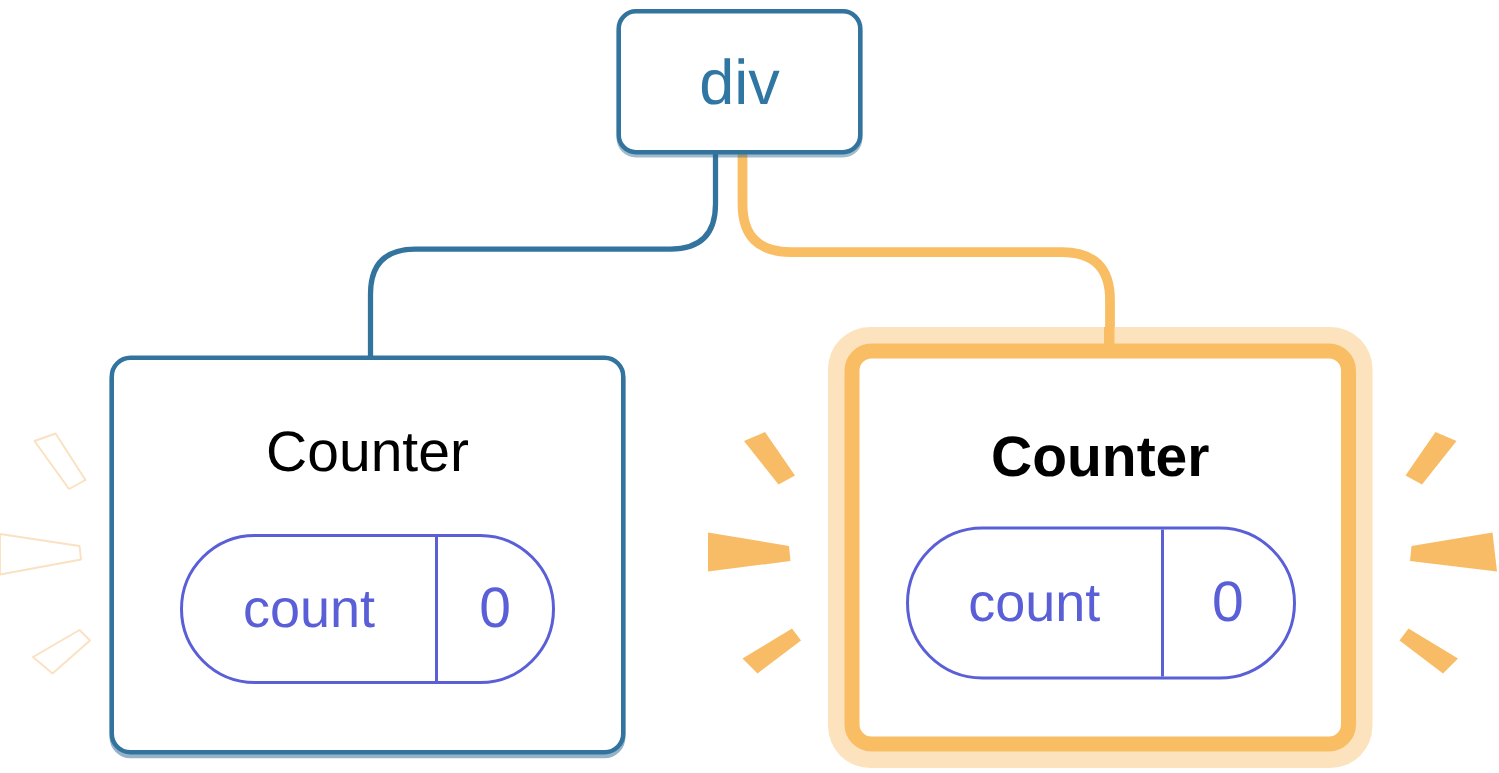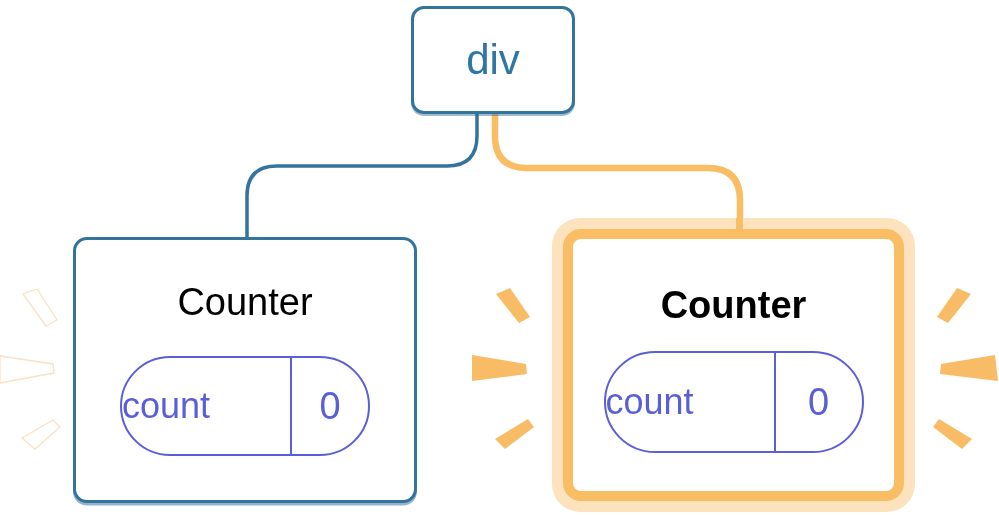--- a/index.html
+++ b/index.html
@@ -6,21 +6,21 @@
   .stage{
     position:relative;width:999px;height:515px;background:#ffffff;overflow:hidden;
     font-family:"Liberation Sans", sans-serif;
   }
   svg.layer{position:absolute;left:0;top:0;pointer-events:none;}
   #connector-layer{z-index:1;}
   #burst-layer{z-index:3;}
 
   
   .root-node{
-    position:absolute;left:411px;top:6px;width:164px;height:108px;
+    position:absolute;left:411px;top:6px;width:164px;height:97px;
     box-sizing:border-box;background:#ffffff;border:3.5px solid #33749f;
     border-radius:13px;display:flex;align-items:center;justify-content:center;
     box-shadow:0 2px 0 rgba(44,104,143,0.45);z-index:2;
   }
   .root-node .label{font-size:42px;font-weight:500;color:#2f76a2;line-height:1;}
 
   
   .card-plain{
     position:absolute;left:73px;top:237px;width:344px;height:266px;
     box-sizing:border-box;background:#ffffff;border:3px solid #33749f;
@@ -49,21 +49,21 @@
 
   
   .pill{
     box-sizing:border-box;border:2.5px solid #5a5fd8;border-radius:60px;
     background:#ffffff;display:flex;align-items:stretch;
   }
   .card-plain .pill{margin-top:32px;width:250px;height:100px;}
   .card-hl-inner .pill{margin-top:24px;width:260px;height:102px;}
   .pill .cell-key{
     flex:0 0 170px;box-sizing:border-box;border-right:2.5px solid #5a5fd8;
-    display:flex;align-items:center;justify-content:flex-start;
+    display:flex;align-items:center;justify-content:center;
   }
   .pill .cell-val{flex:1 1 auto;display:flex;align-items:center;justify-content:center;}
   .pill .key-text{font-size:36px;color:#5a5fd8;line-height:1;}
   .pill .val-text{font-size:38px;color:#5a5fd8;line-height:1;}
 </style>
 </head>
 <body>
 
 <div class="stage">
 

